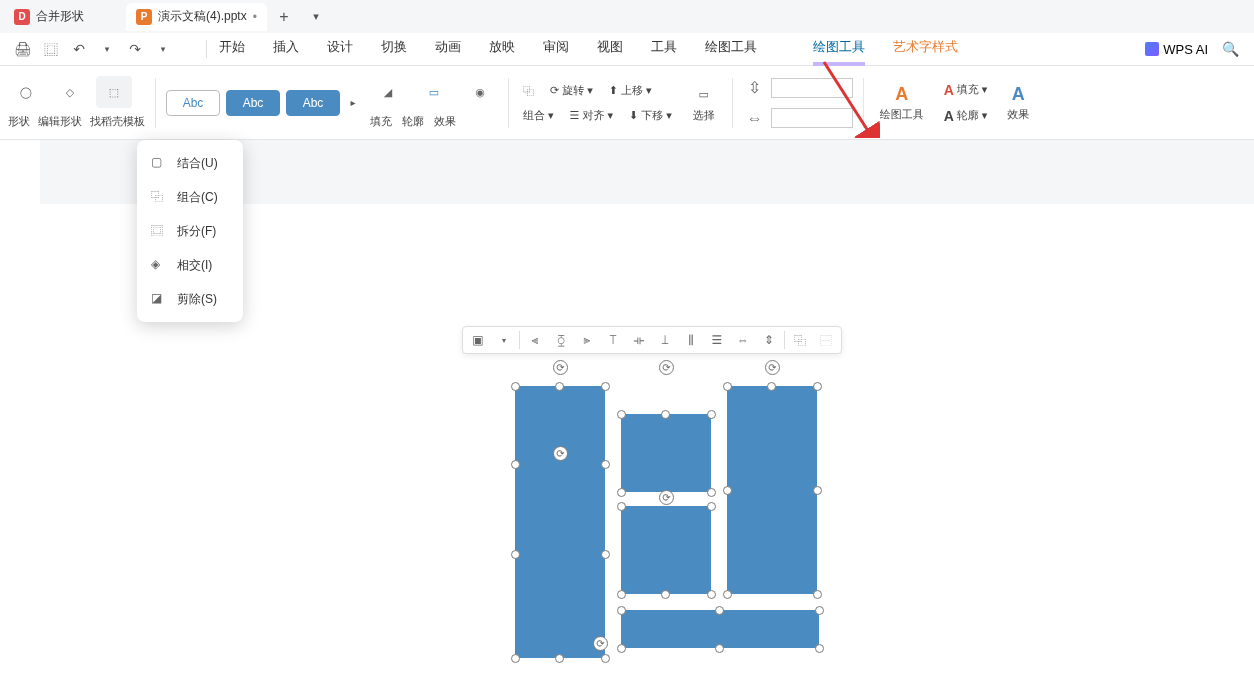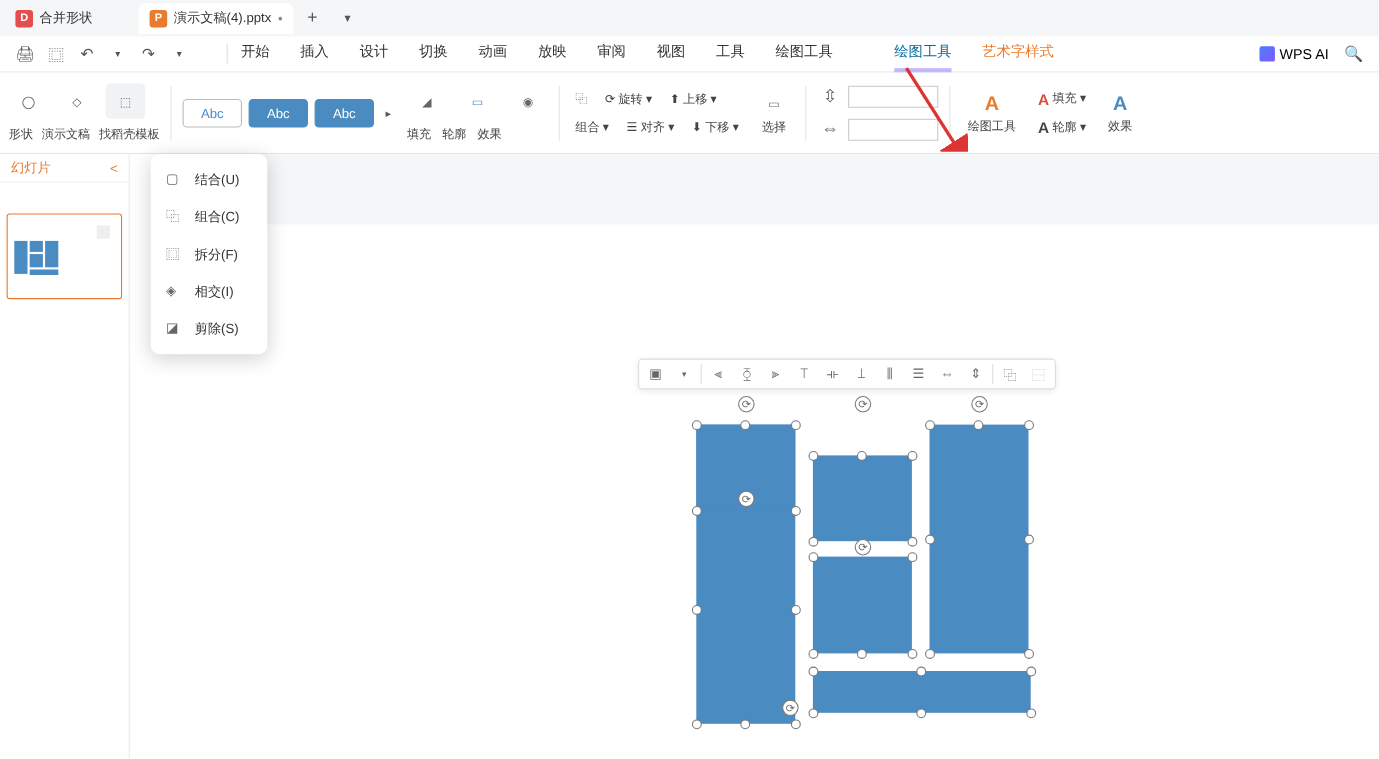--- a/index.html
+++ b/index.html
@@ -134,21 +134,21 @@
       </div>
       <div class="tbtn-big">
         <span class="ticon">◇</span>
       </div>
       <div class="tbtn-big sel">
         <span class="ticon">⬚</span>
       </div>
     </div>
     <div style="display:flex;gap:8px">
       <span class="tlabel">形状</span>
-      <span class="tlabel">演示文稿</span>
+      <span class="tlabel">编辑形状</span>
       <span class="tlabel">找稻壳模板</span>
     </div>
   </div>
   <div class="vsep"></div>
 
   <div class="abc-row">
     <div class="abc outline">Abc</div>
     <div class="abc fill1">Abc</div>
     <div class="abc fill2">Abc</div>
     <div class="abc-more">▸</div>
@@ -257,36 +257,20 @@
 <svg class="arrow2">
   <defs>
       <marker id="ah2" markerWidth="12" markerHeight="10" refX="2" refY="5" orient="auto">
         <polygon points="0,0 12,5 0,10" fill="#d33"></polygon>
       </marker>
     </defs>
   <line x1="4" y1="4" x2="50" y2="76" stroke="#d33" stroke-width="3" marker-end="url(#ah2)"></line>
 </svg>
 
 <div class="main">
-  <div class="sidepanel">
-    <div class="sidehead">
-      <span>幻灯片</span>
-      <span>&lt;</span>
-    </div>
-    <div class="thumb">
-      <div class="thumb-mini"></div>
-      <div class="thumb-shapes">
-        <div class="mini-blue" style="left:0;top:0;width:12px;height:30px"></div>
-        <div class="mini-blue" style="left:14px;top:0;width:12px;height:10px"></div>
-        <div class="mini-blue" style="left:14px;top:12px;width:12px;height:12px"></div>
-        <div class="mini-blue" style="left:14px;top:26px;width:26px;height:5px"></div>
-        <div class="mini-blue" style="left:28px;top:0;width:12px;height:24px"></div>
-      </div>
-    </div>
-  </div>
 
   <div class="canvaswrap">
     <div class="canvasgrey"></div>
 
     <div class="float-toolbar" style="left:462px;top:186px">
       <div class="ftbtn">▣</div>
       <div class="ftbtn" style="font-size:8px">▾</div>
       <div class="ftsep"></div>
       <div class="ftbtn">⫷</div>
       <div class="ftbtn">⧲</div>

